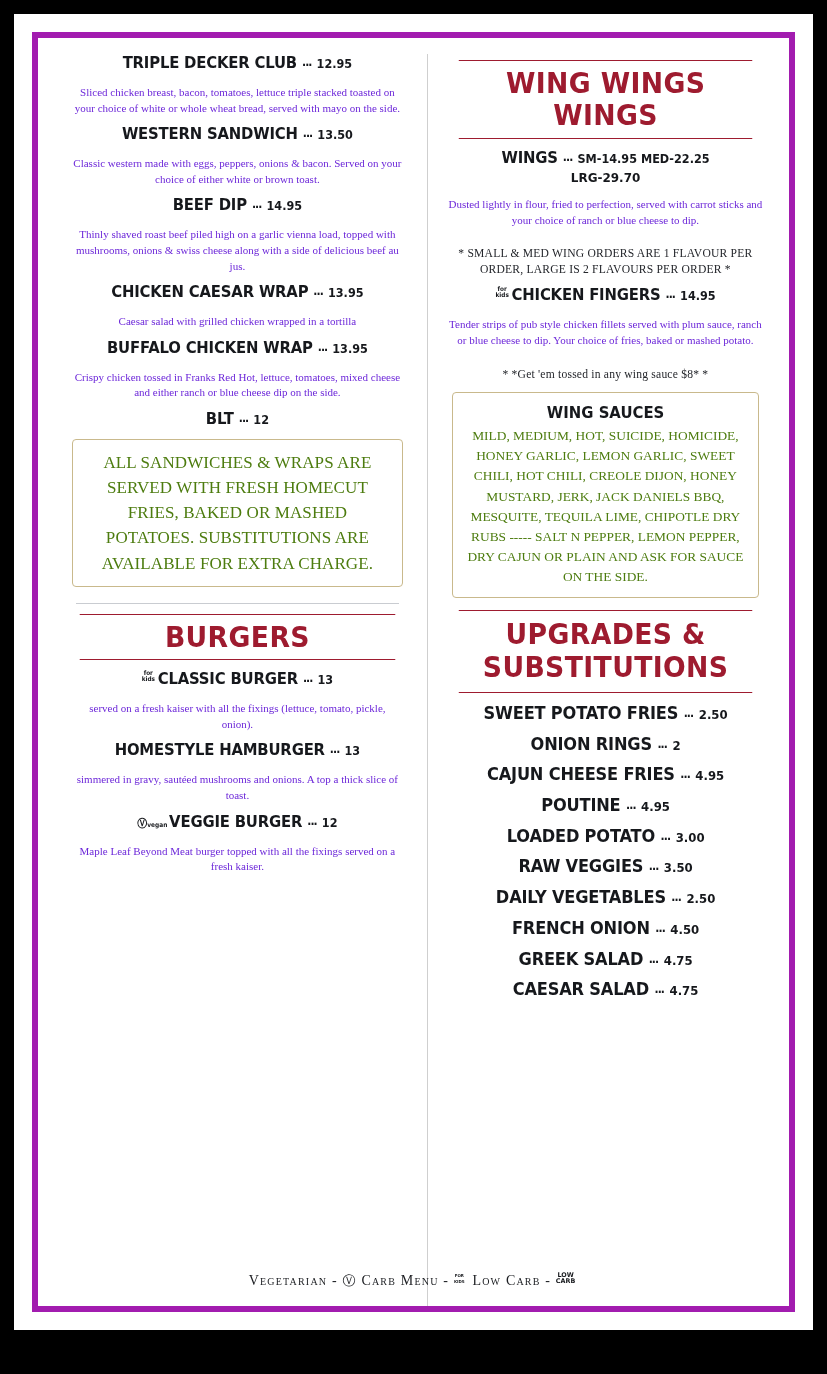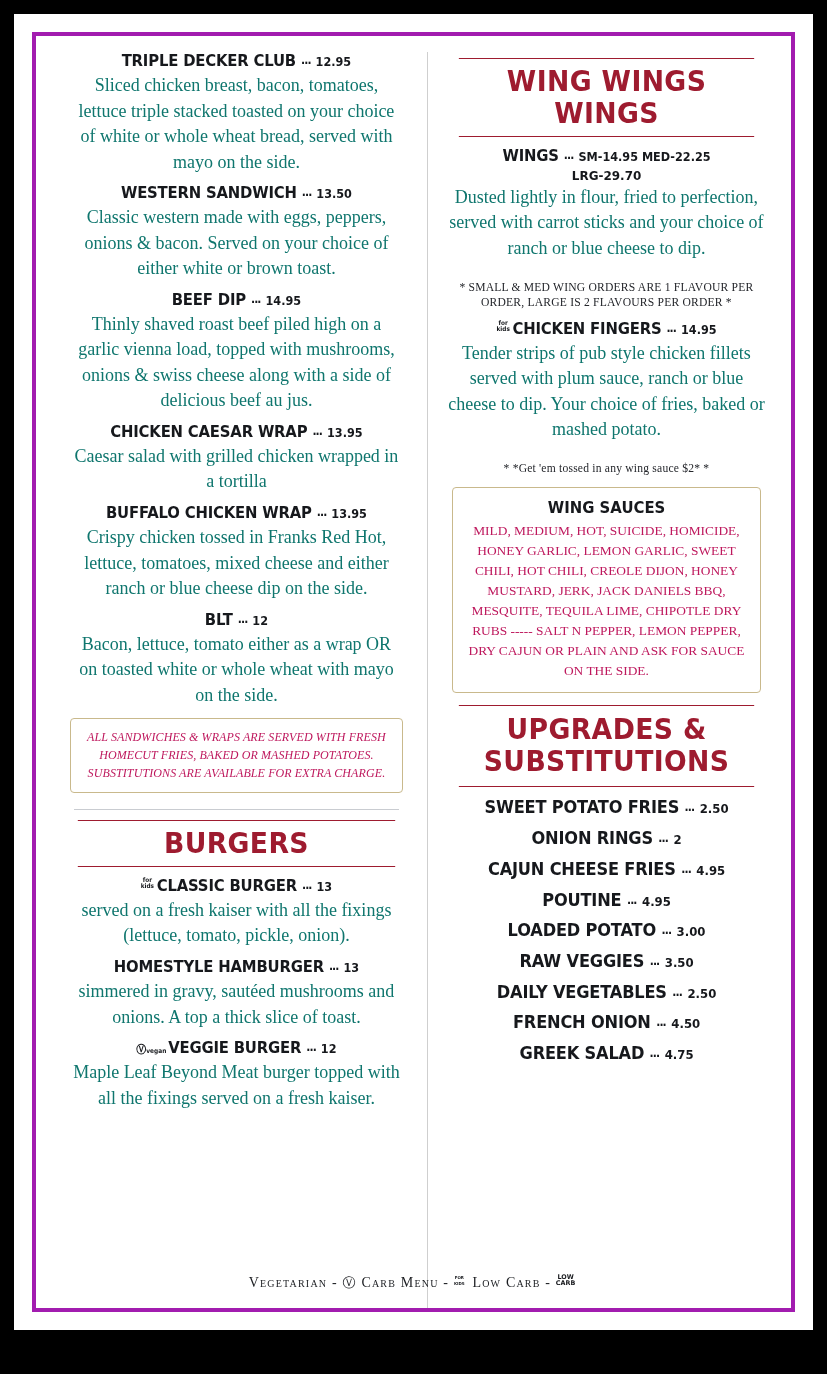--- a/index.html
+++ b/index.html
@@ -21,21 +21,21 @@
     height: 1316px;
     background: #ffffff;
     box-sizing: border-box;
   }
   .page-inner {
     position: absolute;
     left: 18px;
     top: 18px;
     right: 18px;
     bottom: 18px;
-    border: 4px solid #a21caf;
+    border: 6px solid #a21caf;
   }
   .columns {
     position: absolute;
     left: 0; top: 0; right: 0; bottom: 0;
     display: flex;
     padding: 16px 18px 0 18px;
     box-sizing: border-box;
   }
   .col {
     box-sizing: border-box;
@@ -66,24 +66,24 @@
     letter-spacing: 0;
   }
   .dots {
     font-size: 12px;
     letter-spacing: -1px;
     position: relative;
     top: -2px;
   }
   .item-desc {
     font-family: "Liberation Serif", serif;
-    font-size: 18px;
+    font-size: 11px;
     line-height: 1.42;
-    color: #0f766e;
-    margin: 2px auto 0 auto;
+    color: #6d28d9;
+    margin: 12px auto 0 auto;
     max-width: 330px;
   }
   .item-note {
     font-family: "Liberation Serif", serif;
     font-size: 11.6px;
     color: #24262b;
     letter-spacing: 0.2px;
     margin-top: 18px;
     line-height: 1.35;
   }
@@ -117,27 +117,26 @@
     font-size: 16px;
     color: #16181c;
     transform: scaleX(0.93);
     display: block;
     margin-bottom: 4px;
   }
   .box-text {
     font-family: "Liberation Serif", serif;
     font-size: 13.4px;
     line-height: 1.5;
-    color: #be185d;
+    color: #4d7c0f;
   }
   .smallcaps-box .box-text {
-    font-size: 12px;
+    font-size: 17px;
     letter-spacing: 0.1px;
     line-height: 1.48;
-    font-style: italic;
   }
   
   .mark {
     display: inline-block;
     font-family: "DejaVu Sans", sans-serif;
     font-weight: bold;
     font-size: 6.4px;
     line-height: 6px;
     text-align: center;
     vertical-align: 3px;
@@ -220,21 +219,20 @@
           <div class="item-desc">Caesar salad with grilled chicken wrapped in a tortilla</div>
         </div>
 
         <div class="item">
           <span class="item-title"><span>BUFFALO CHICKEN WRAP</span> <span class="dots">...</span> <span class="price">13.95</span></span>
           <div class="item-desc">Crispy chicken tossed in Franks Red Hot, lettuce, tomatoes, mixed cheese and either ranch or blue cheese dip on the side.</div>
         </div>
 
         <div class="item">
           <span class="item-title"><span>BLT</span> <span class="dots">...</span> <span class="price">12</span></span>
-          <div class="item-desc">Bacon, lettuce, tomato either as a wrap OR on toasted white or whole wheat with mayo on the side.</div>
         </div>
 
         <div class="box smallcaps-box">
           <div class="box-text">ALL SANDWICHES &amp; WRAPS ARE SERVED WITH FRESH HOMECUT FRIES, BAKED OR MASHED POTATOES. SUBSTITUTIONS ARE AVAILABLE FOR EXTRA CHARGE.</div>
         </div>
 
         <hr class="hr-thin">
 
         <div class="section-head">BURGERS</div>
 
@@ -263,21 +261,21 @@
         <div class="item">
           <span class="item-title"><span>WINGS</span> <span class="dots">...</span> <span class="price">SM-14.95 MED-22.25</span></span>
           <span class="wing-sizes">LRG-29.70</span>
           <div class="item-desc">Dusted lightly in flour, fried to perfection, served with carrot sticks and your choice of ranch or blue cheese to dip.</div>
           <div class="item-note">* SMALL &amp; MED WING ORDERS ARE 1 FLAVOUR PER ORDER, LARGE IS 2 FLAVOURS PER ORDER *</div>
         </div>
 
         <div class="item">
           <span class="item-title"><span class="mark"><span>for</span><span>kids</span></span><span>CHICKEN FINGERS</span> <span class="dots">...</span> <span class="price">14.95</span></span>
           <div class="item-desc">Tender strips of pub style chicken fillets served with plum sauce, ranch or blue cheese to dip. Your choice of fries, baked or mashed potato.</div>
-          <div class="item-note">* *Get 'em tossed in any wing sauce $2* *</div>
+          <div class="item-note">* *Get 'em tossed in any wing sauce $8* *</div>
         </div>
 
         <div class="box">
           <span class="box-title">WING SAUCES</span>
           <div class="box-text">MILD, MEDIUM, HOT, SUICIDE, HOMICIDE, HONEY GARLIC, LEMON GARLIC, SWEET CHILI, HOT CHILI, CREOLE DIJON, HONEY MUSTARD, JERK, JACK DANIELS BBQ, MESQUITE, TEQUILA LIME, CHIPOTLE DRY RUBS ----- SALT N PEPPER, LEMON PEPPER, DRY CAJUN OR PLAIN AND ASK FOR SAUCE ON THE SIDE.</div>
         </div>
 
         <div class="section-head tall">
           <div>UPGRADES &amp;</div>
           <div>SUBSTITUTIONS</div>
@@ -302,20 +300,23 @@
             <span class="item-title"><span>RAW VEGGIES</span> <span class="dots">...</span> <span class="price">3.50</span></span>
           </div>
         <div class="upgrade-row">
             <span class="item-title"><span>DAILY VEGETABLES</span> <span class="dots">...</span> <span class="price">2.50</span></span>
           </div>
         <div class="upgrade-row">
             <span class="item-title"><span>FRENCH ONION</span> <span class="dots">...</span> <span class="price">4.50</span></span>
           </div>
         <div class="upgrade-row">
             <span class="item-title"><span>GREEK SALAD</span> <span class="dots">...</span> <span class="price">4.75</span></span>
+          </div>
+        <div class="upgrade-row">
+            <span class="item-title"><span>CAESAR SALAD</span> <span class="dots">...</span> <span class="price">4.75</span></span>
           </div>
 
       </div>
     </div>
 
     <div class="footer">
       <span>Vegetarian -</span>
       <span class="glyph-veg">Ⓥ</span>
       <span>Carb Menu -</span>
       <span class="mark"><span>for</span><span>kids</span></span>

